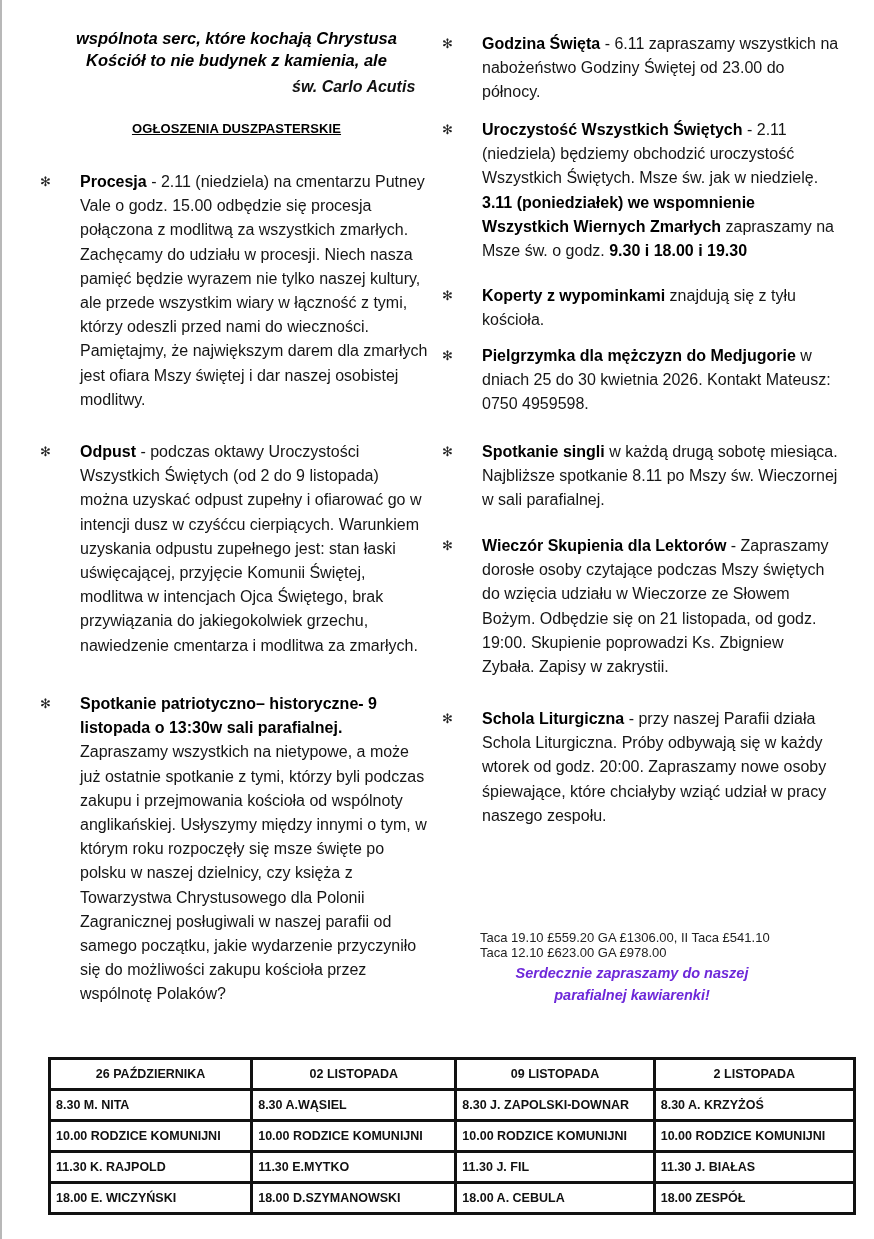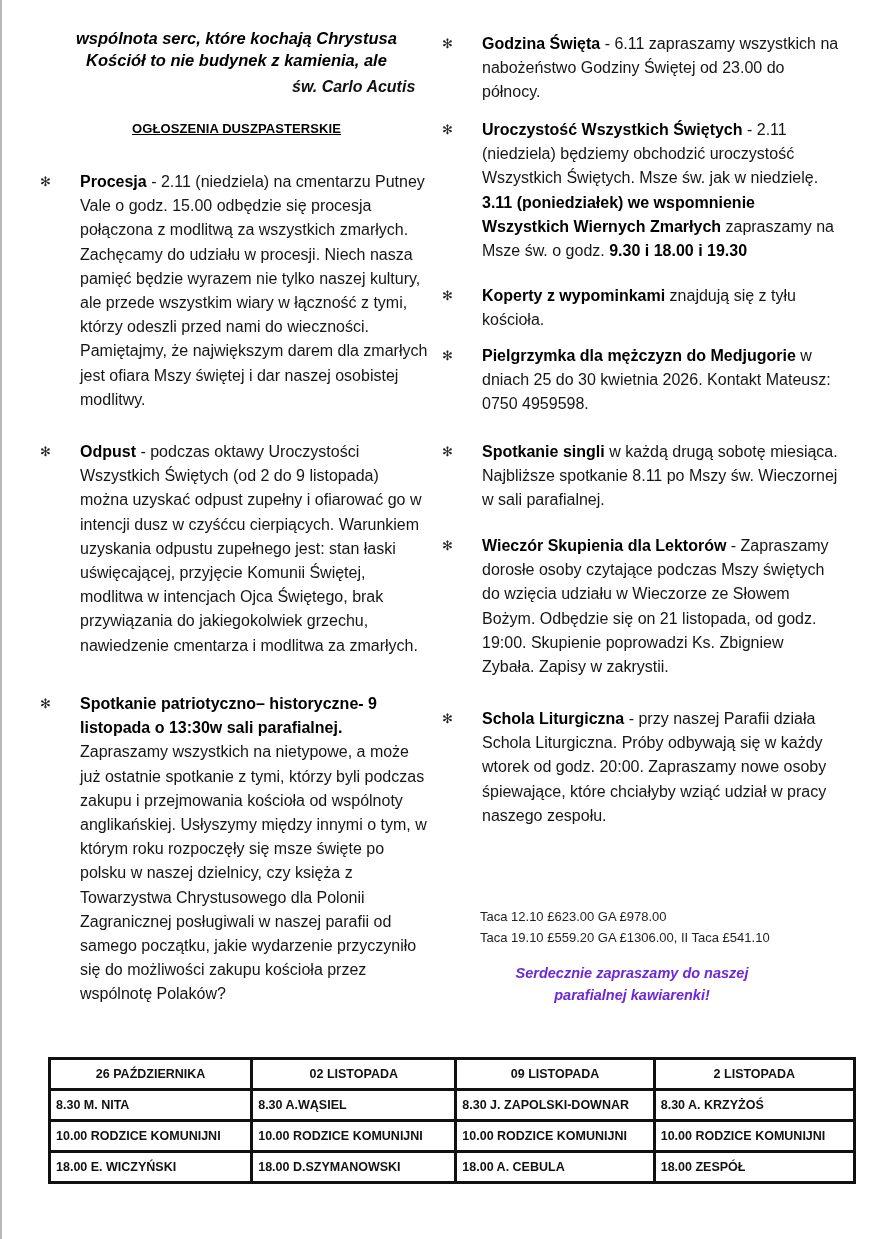--- a/index.html
+++ b/index.html
@@ -110,21 +110,21 @@
 <div class="item" style="left:440px; top:534px; width:398px;">
   <span class="bullet">✻</span>
   <div class="text"><b>Wieczór Skupienia dla Lektorów</b><span> - Zapraszamy dorosłe osoby czytające podczas Mszy świętych do wzięcia udziału w Wieczorze ze Słowem Bożym. Odbędzie się on 21 listopada, od godz. 19:00. Skupienie poprowadzi Ks. Zbigniew Zybała. Zapisy w zakrystii.</span></div>
 </div>
 
 <div class="item" style="left:440px; top:707px; width:398px;">
   <span class="bullet">✻</span>
   <div class="text"><b>Schola Liturgiczna</b><span> - przy naszej Parafii działa Schola Liturgiczna. Próby odbywają się w każdy wtorek od godz. 20:00. Zapraszamy nowe osoby śpiewające, które chciałyby wziąć udział w pracy naszego zespołu.</span></div>
 </div>
 
-<div class="collection" style="top:909px;">Taca 12.10 £623.00 GA £978.00</div>
+<div class="collection" style="top:945px;">Taca 12.10 £623.00 GA £978.00</div>
 <div class="collection" style="top:930px;">Taca 19.10 £559.20 GA £1306.00,  II Taca  £541.10</div>
 
 <div class="invite">
   <div>Serdecznie zapraszamy do naszej</div>
   <div>parafialnej kawiarenki!</div>
 </div>
 
 <table class="schedule">
   <colgroup>
       <col class="c1">
@@ -147,19 +147,25 @@
       <td>8.30  J. ZAPOLSKI-DOWNAR</td>
       <td>8.30  A. KRZYŻOŚ</td>
     </tr>
     <tr>
       <td>10.00 RODZICE KOMUNIJNI</td>
       <td>10.00 RODZICE KOMUNIJNI</td>
       <td>10.00 RODZICE KOMUNIJNI</td>
       <td>10.00 RODZICE KOMUNIJNI</td>
     </tr>
     <tr>
+      <td>11.30 K. RAJPOLD</td>
+      <td>11.30 E.MYTKO</td>
+      <td>11.30 J. FIL</td>
+      <td>11.30  J. BIAŁAS</td>
+    </tr>
+    <tr>
       <td>18.00 E. WICZYŃSKI</td>
       <td>18.00 D.SZYMANOWSKI</td>
       <td>18.00  A. CEBULA</td>
       <td>18.00  ZESPÓŁ</td>
     </tr>
   </tbody>
 </table>
 
 </body></html>

